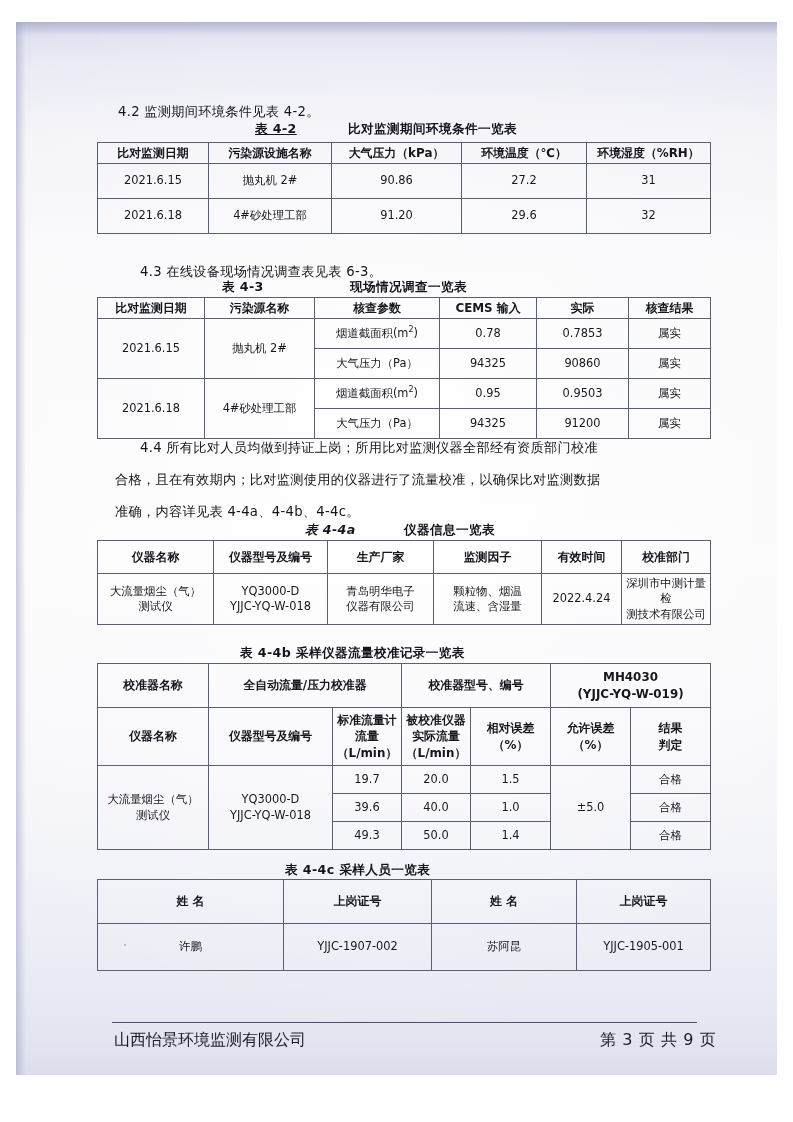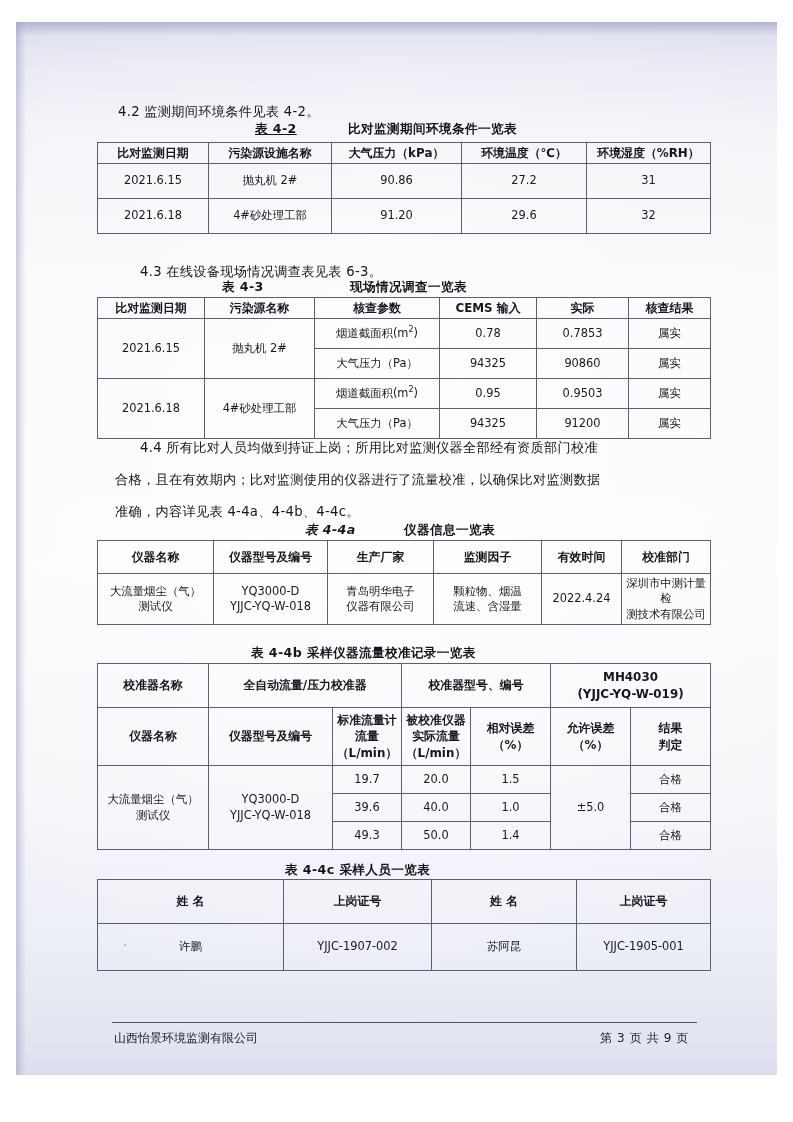--- a/index.html
+++ b/index.html
@@ -115,21 +115,21 @@
   #footer-rule {
     position: absolute;
     left: 112px;
     top: 1022px;
     width: 585px;
     height: 0;
     border-top: 1px solid #4c5170;
   }
   .foot {
     position: absolute;
-    font-size: 12px;
+    font-size: 16px;
     color: #1b1b26;
     white-space: nowrap;
   }
   #foot-left  { left: 114px; top: 1030px; }
   #foot-right { left: 600px; top: 1030px; letter-spacing: 0.6px; }
 
   .speck {
     position: absolute;
     width: 2px;
     height: 2px;
@@ -279,21 +279,21 @@
           <span>颗粒物、烟温</span><br><span>流速、含湿量</span>
         </td>
         <td>2022.4.24</td>
         <td>
           <span>深圳市中测计量检</span><br><span>测技术有限公司</span>
         </td>
       </tr>
     </tbody>
   </table>
 
-  <div class="tcap" style="left:251px; top:645px;text-align:center;">表 4-4b 采样仪器流量校准记录一览表</div>
+  <div class="tcap" style="left:240px; top:645px;text-align:center;">表 4-4b 采样仪器流量校准记录一览表</div>
 
   <table class="doc" style="left:97px; top:663px; width:613px;">
     <colgroup>
       <col style="width:111px">
         <col style="width:124px">
         <col style="width:69px">
       <col style="width:69px">
         <col style="width:80px">
         <col style="width:80px">
       <col style="width:80px">

